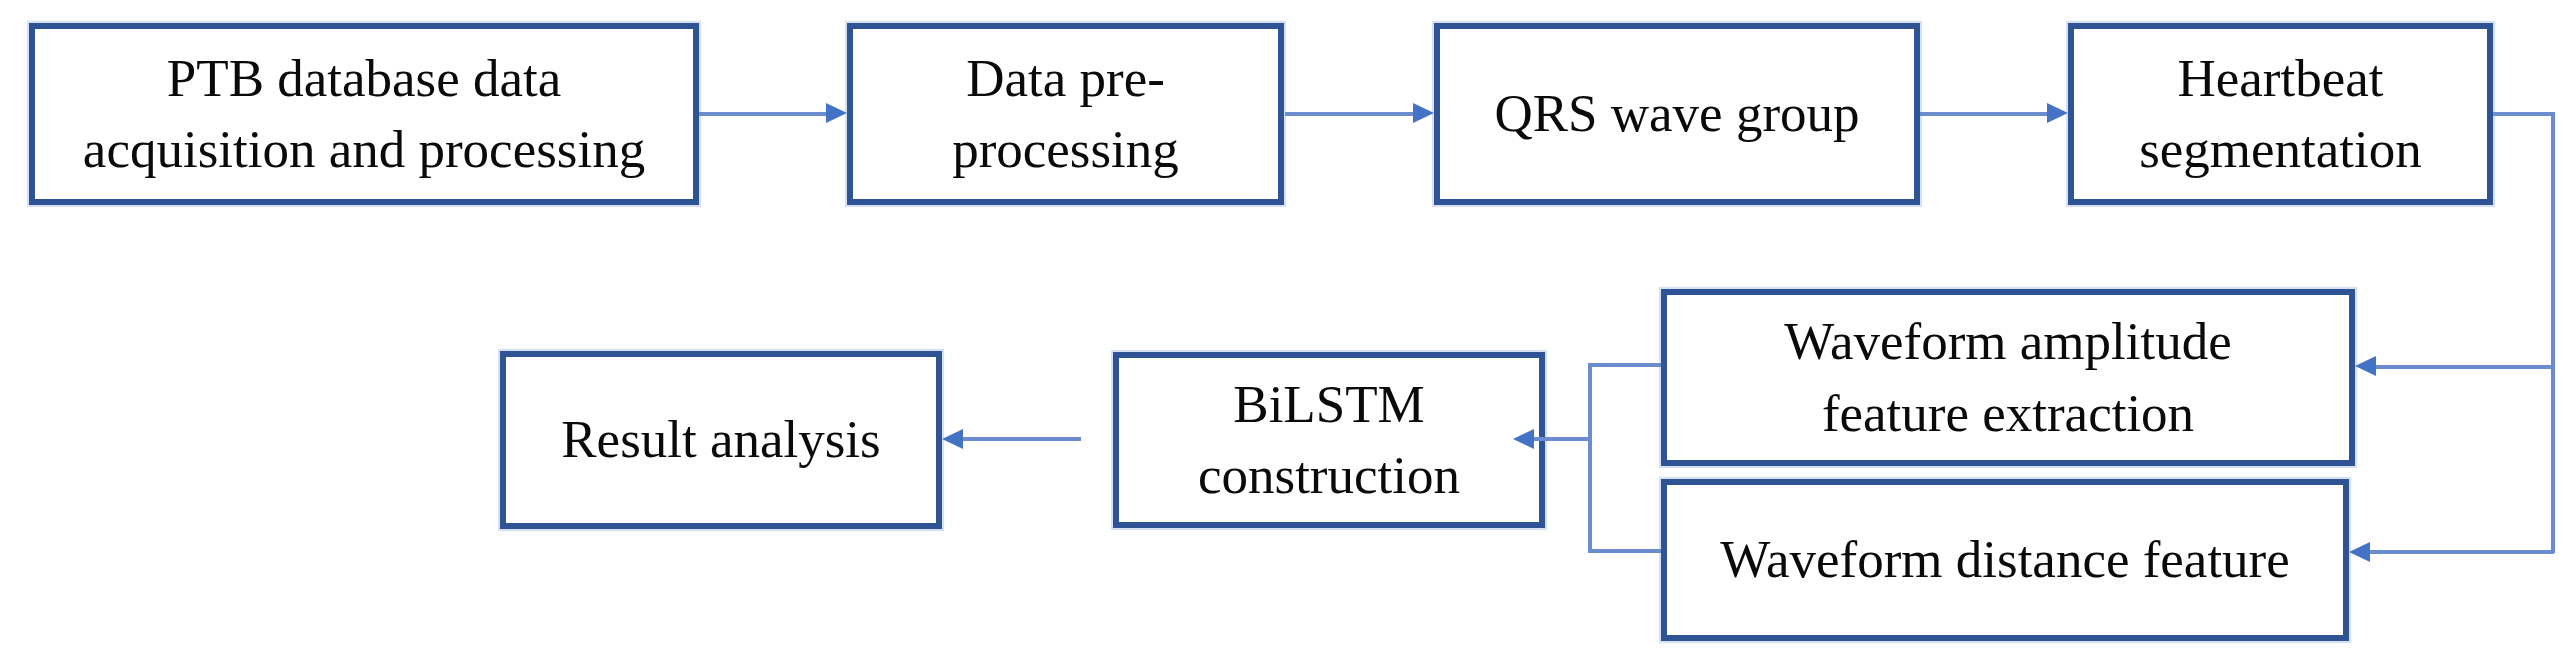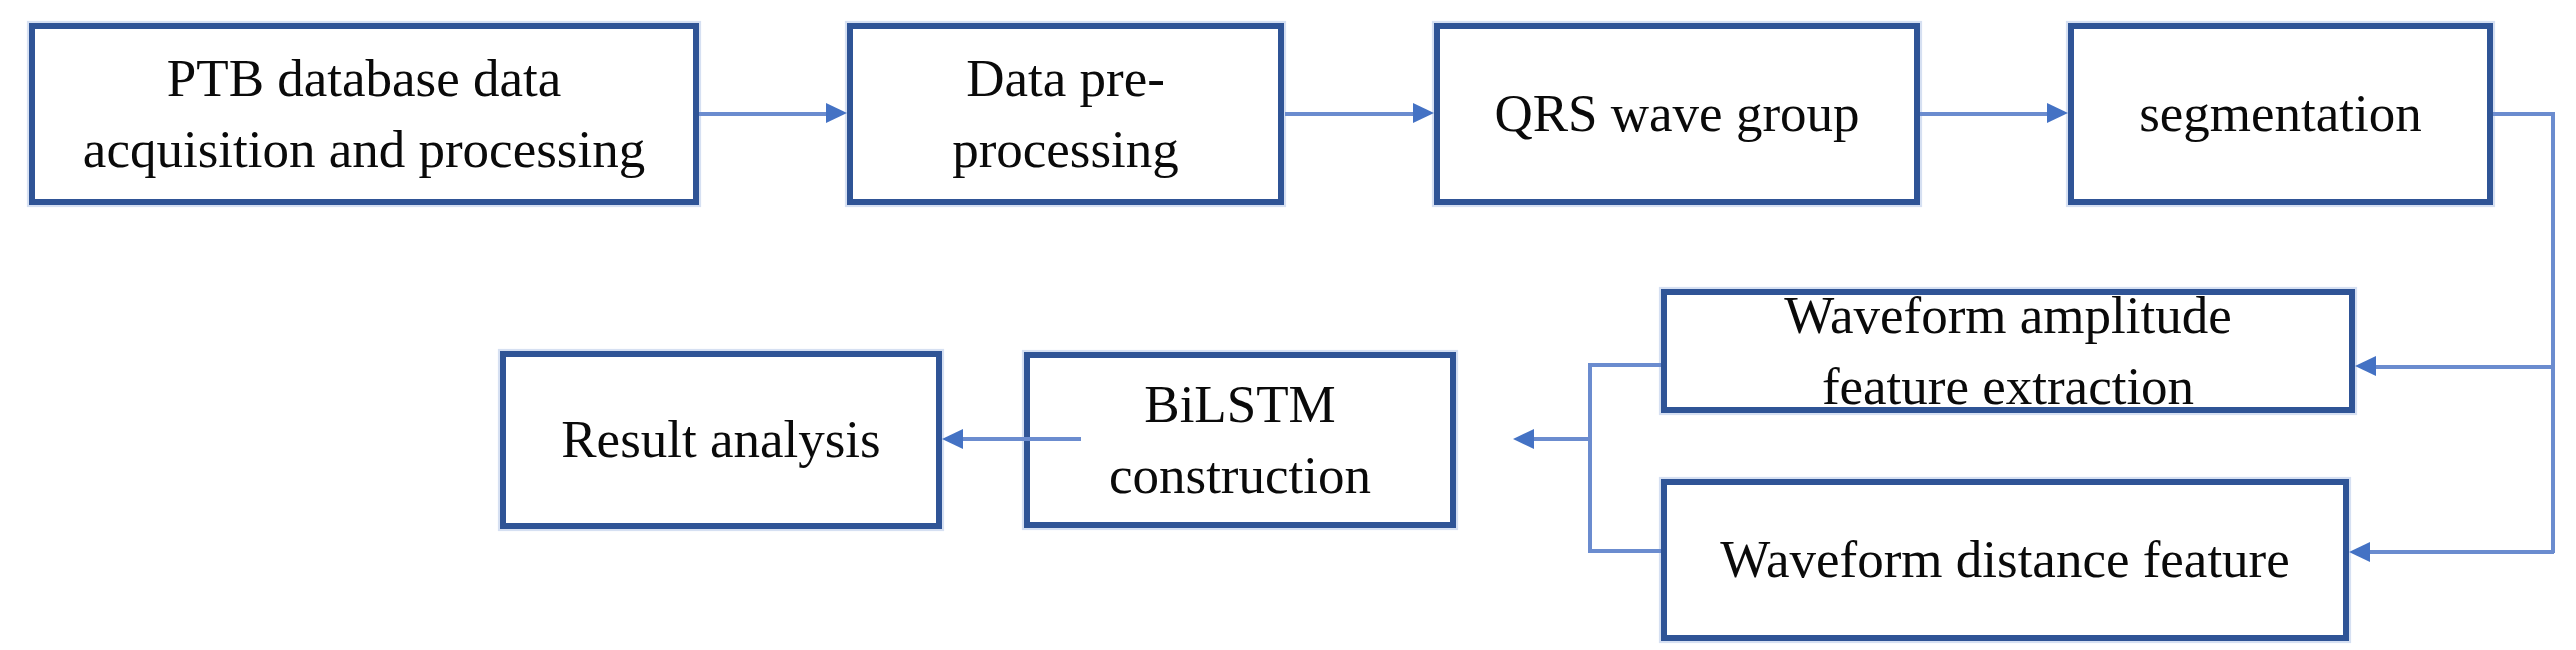--- a/index.html
+++ b/index.html
@@ -49,22 +49,22 @@
     border-bottom: 10.4px solid transparent;
     border-right: 21px solid var(--arrowhead);
   }
 
   
   .box-ptb        { left: 29px;   top: 23px;  width: 670px; height: 182px; }
   .box-preprocess { left: 847px; top: 23px;  width: 437px; height: 182px; }
   .box-qrs        { left: 1434px; top: 23px;  width: 486px; height: 182px; }
   .box-heartbeat  { left: 2068px; top: 23px;  width: 425px; height: 182px; }
   .box-result     { left: 500px;  top: 351px; width: 442px; height: 178px; }
-  .box-bilstm     { left: 1024px; top: 352px; width: 432px; height: 176px; }
-  .box-amplitude  { left: 1661px; top: 289px; width: 694px; height: 124px; }
+  .box-bilstm     { left: 1113px; top: 352px; width: 432px; height: 176px; }
+  .box-amplitude  { left: 1661px; top: 289px; width: 694px; height: 177px; }
   .box-distance   { left: 1661px; top: 479px; width: 688px; height: 162px; }
 </style>
 </head>
 <body>
 
 <div class="box box-ptb">
   <div class="box-label">
     <span>PTB database data</span>
     <span>acquisition and processing</span>
   </div>
@@ -78,20 +78,21 @@
 </div>
 
 <div class="box box-qrs">
   <div class="box-label">
     <span>QRS wave group</span>
   </div>
 </div>
 
 <div class="box box-heartbeat">
   <div class="box-label">
+    <span>Heartbeat</span>
     <span>segmentation</span>
   </div>
 </div>
 
 <div class="box box-amplitude">
   <div class="box-label">
     <span>Waveform amplitude</span>
     <span>feature extraction</span>
   </div>
 </div>

